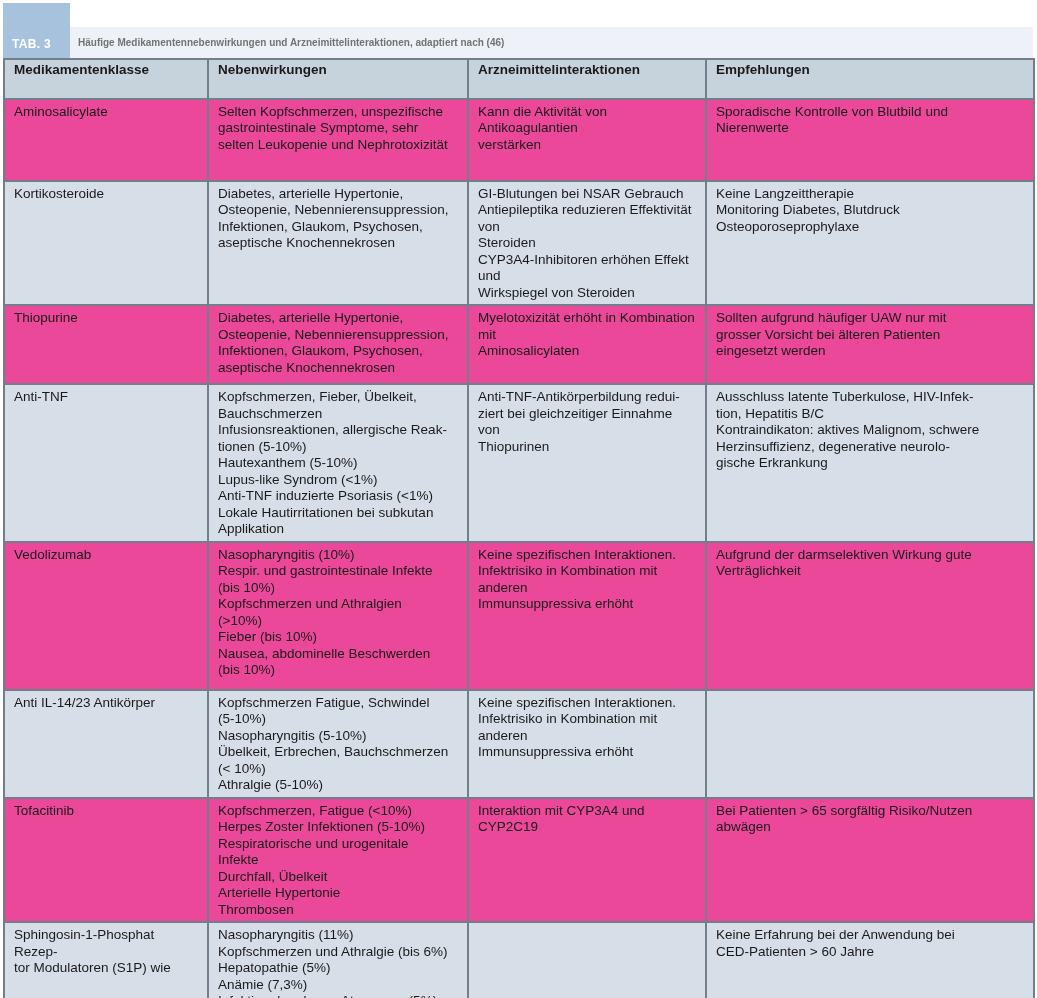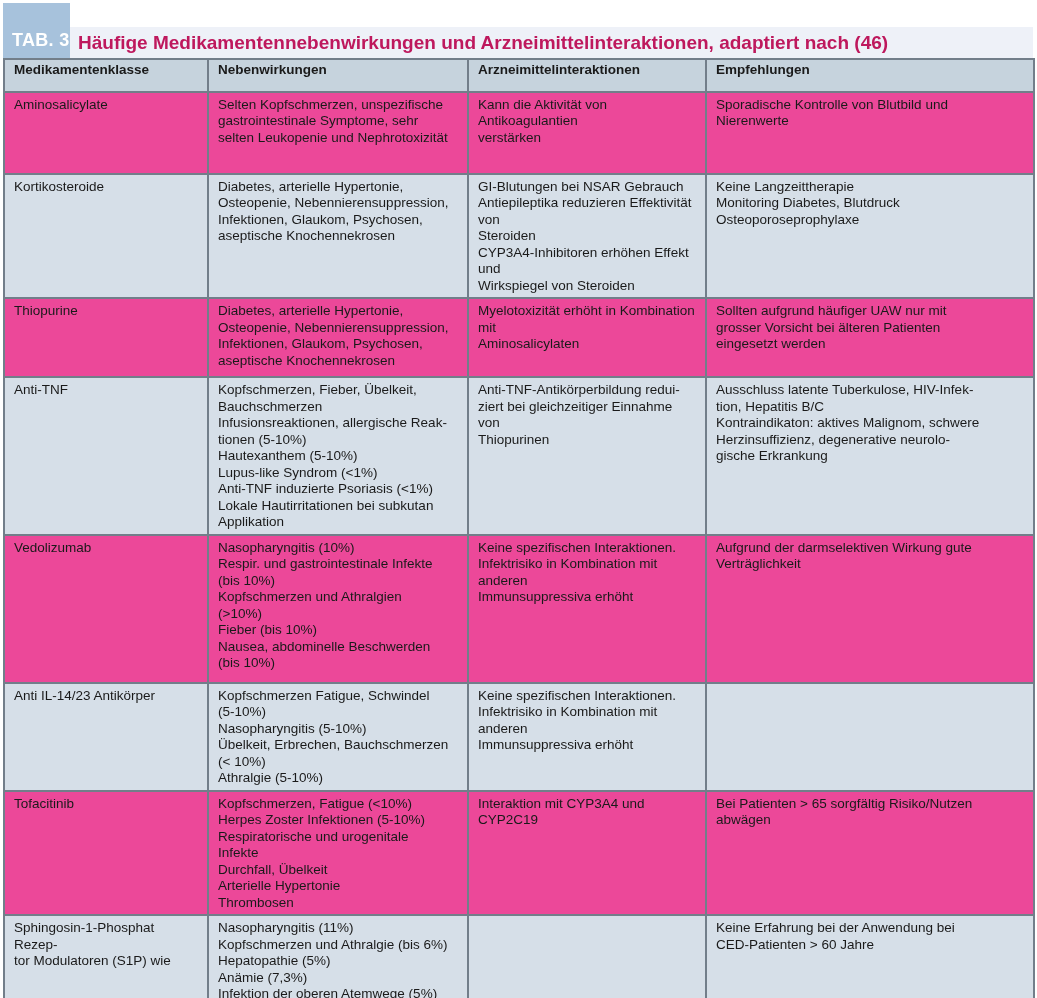--- a/index.html
+++ b/index.html
@@ -16,32 +16,32 @@
   
   .tab-badge {
     position: absolute; left: 3px; top: 3px;
     width: 67px; height: 55px;
     background: #a7c2dc;
     display: flex; align-items: flex-end;
     padding: 0 0 7px 9px;
     z-index: 2;
   }
   .tab-badge span {
-    color: #ffffff; font-weight: bold; font-size: 18px; letter-spacing: 0.3px;
+    color: #ffffff; font-weight: bold; font-size: 12px; letter-spacing: 0.3px;
   }
   .title-band {
     position: absolute; left: 3px; top: 27px;
     width: 1030px; height: 31px;
     background: #eef1f8;
     display: flex; align-items: center;
     padding-left: 75px;
     z-index: 1;
   }
   .title-band h1 {
-    font-size: 19px; font-weight: bold; color: #be185d;
+    font-size: 10px; font-weight: bold; color: #737373;
   }
 
   
   table.med-table {
     position: absolute; left: 3px; top: 58px;
     width: 1030px;
     border-collapse: collapse;
     table-layout: fixed;
     border: 2px solid #56626e;
     border-bottom-width: 3px;
@@ -54,21 +54,21 @@
     font-size: 13.5px;
     line-height: 16.5px;
     white-space: pre-line;
     overflow: hidden;
   }
   .med-table thead th {
     background: #c6d3dd;
     font-weight: bold;
     height: 26px;
     vertical-align: middle;
-    padding-top: 2px; padding-bottom: 12px;
+    padding-top: 2px; padding-bottom: 19px;
     white-space: nowrap;
   }
   tr.row-light td { background: #ec4899; }
   tr.row-dark  td { background: #d6dfe8; }
 
   
   tr.r1 { height: 82px; }
   tr.r2 { height: 82px; padding-left: 36px; }
   tr.r3 { height: 79px; }
   tr.r4 { height: 139px; }

